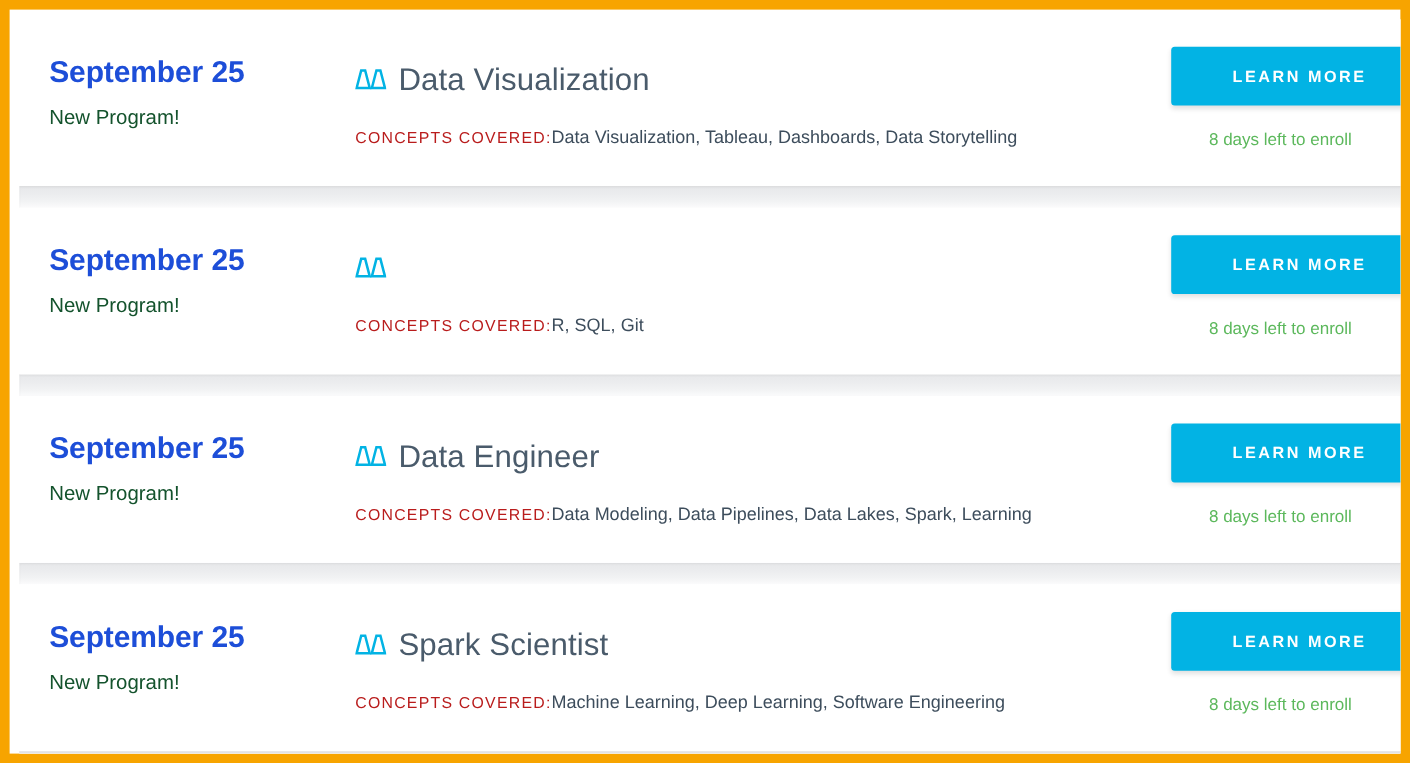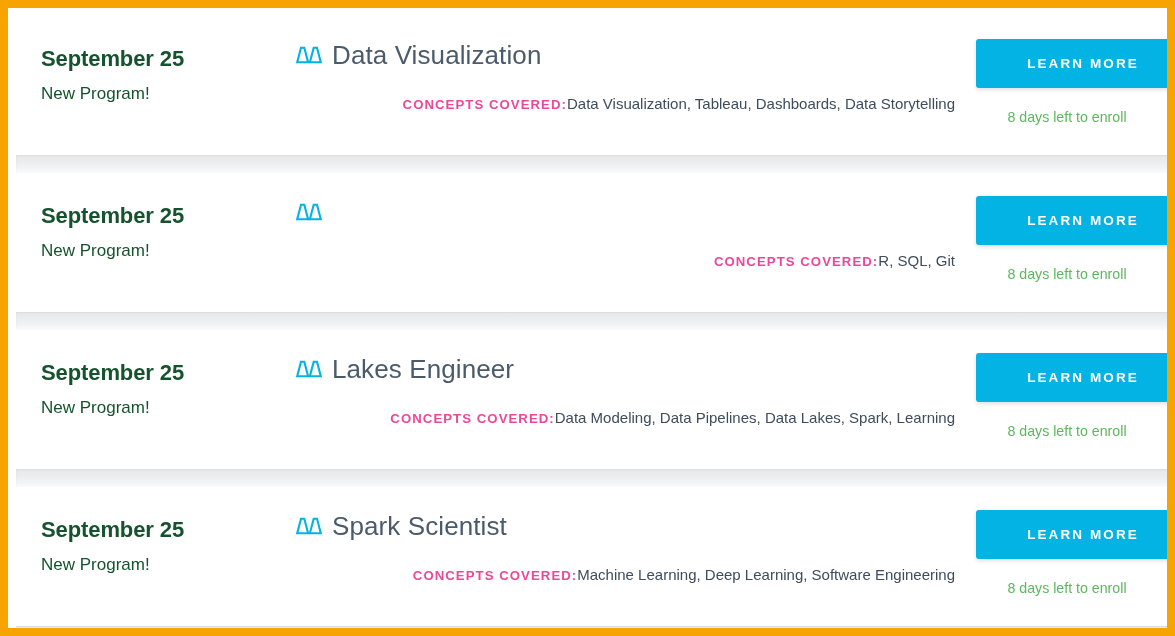--- a/index.html
+++ b/index.html
@@ -58,42 +58,41 @@
   }
 
   
   .date-col {
     position: absolute;
     left: 25px;
     top: 30px;
     width: 235px;
   }
   .course-date {
-    font-size: 22px;
+    font-size: 25px;
     font-weight: bold;
-    color: #14532d;
+    color: #1d4ed8;
     letter-spacing: -0.1px;
     line-height: 1.15;
     white-space: nowrap;
   }
   .new-badge {
     margin-top: 14px;
     font-size: 17px;
     color: #14532d;
     line-height: 1.1;
     white-space: nowrap;
   }
 
   
   .info-col {
     position: absolute;
     left: 280px;
-    top: 22px;
+    top: 33px;
     right: 220px;
-    text-align: right;
   }
   .title-row {
     display: flex;
     align-items: center;
     gap: 10px;
     height: 34px;
   }
   .brand-icon {
     display: block;
     width: 26px;
@@ -109,24 +108,24 @@
     white-space: nowrap;
   }
   .concepts-row {
     margin-top: 22px;
     font-size: 14px;
     color: #3b4b5a;
     line-height: 1.3;
     white-space: nowrap;
   }
   .concepts-label {
-    font-weight: bold;
+    font-weight: normal;
     letter-spacing: 1.05px;
     font-size: 13.2px;
-    color: #ec4899;
+    color: #b91c1c;
   }
   .concepts-list {
     color: #3d4d5c;
     font-size: 15px;
   }
 
   
   .cta-col {
     position: absolute;
     right: 17px;
@@ -228,21 +227,21 @@
       <div class="course-date">September 25</div>
       <div class="new-badge">New Program!</div>
     </div>
 
     <div class="info-col">
       <div class="title-row">
         <svg class="brand-icon" viewBox="0 0 26 18" aria-hidden="true">
           <path d="M1.2 16.3 L5.0 1.7 L8.3 1.7 L12.1 16.3 Z" fill="none" stroke="#02b3e4" stroke-width="2.1" stroke-linejoin="miter"></path>
           <path d="M13.9 16.3 L17.7 1.7 L21.0 1.7 L24.8 16.3 Z" fill="none" stroke="#02b3e4" stroke-width="2.1" stroke-linejoin="miter"></path>
         </svg>
-        <div class="course-title">Lakes Engineer</div>
+        <div class="course-title">Data Engineer</div>
       </div>
 
       <div class="concepts-row">
         <span class="concepts-label">CONCEPTS COVERED:</span><span class="concepts-list">Data Modeling, Data Pipelines, Data Lakes, Spark, Learning</span>
       </div>
     </div>
 
     <div class="cta-col">
       <button class="learn-more-btn" type="button">LEARN MORE</button>
       <div class="enroll-note">8 days left to enroll</div>

